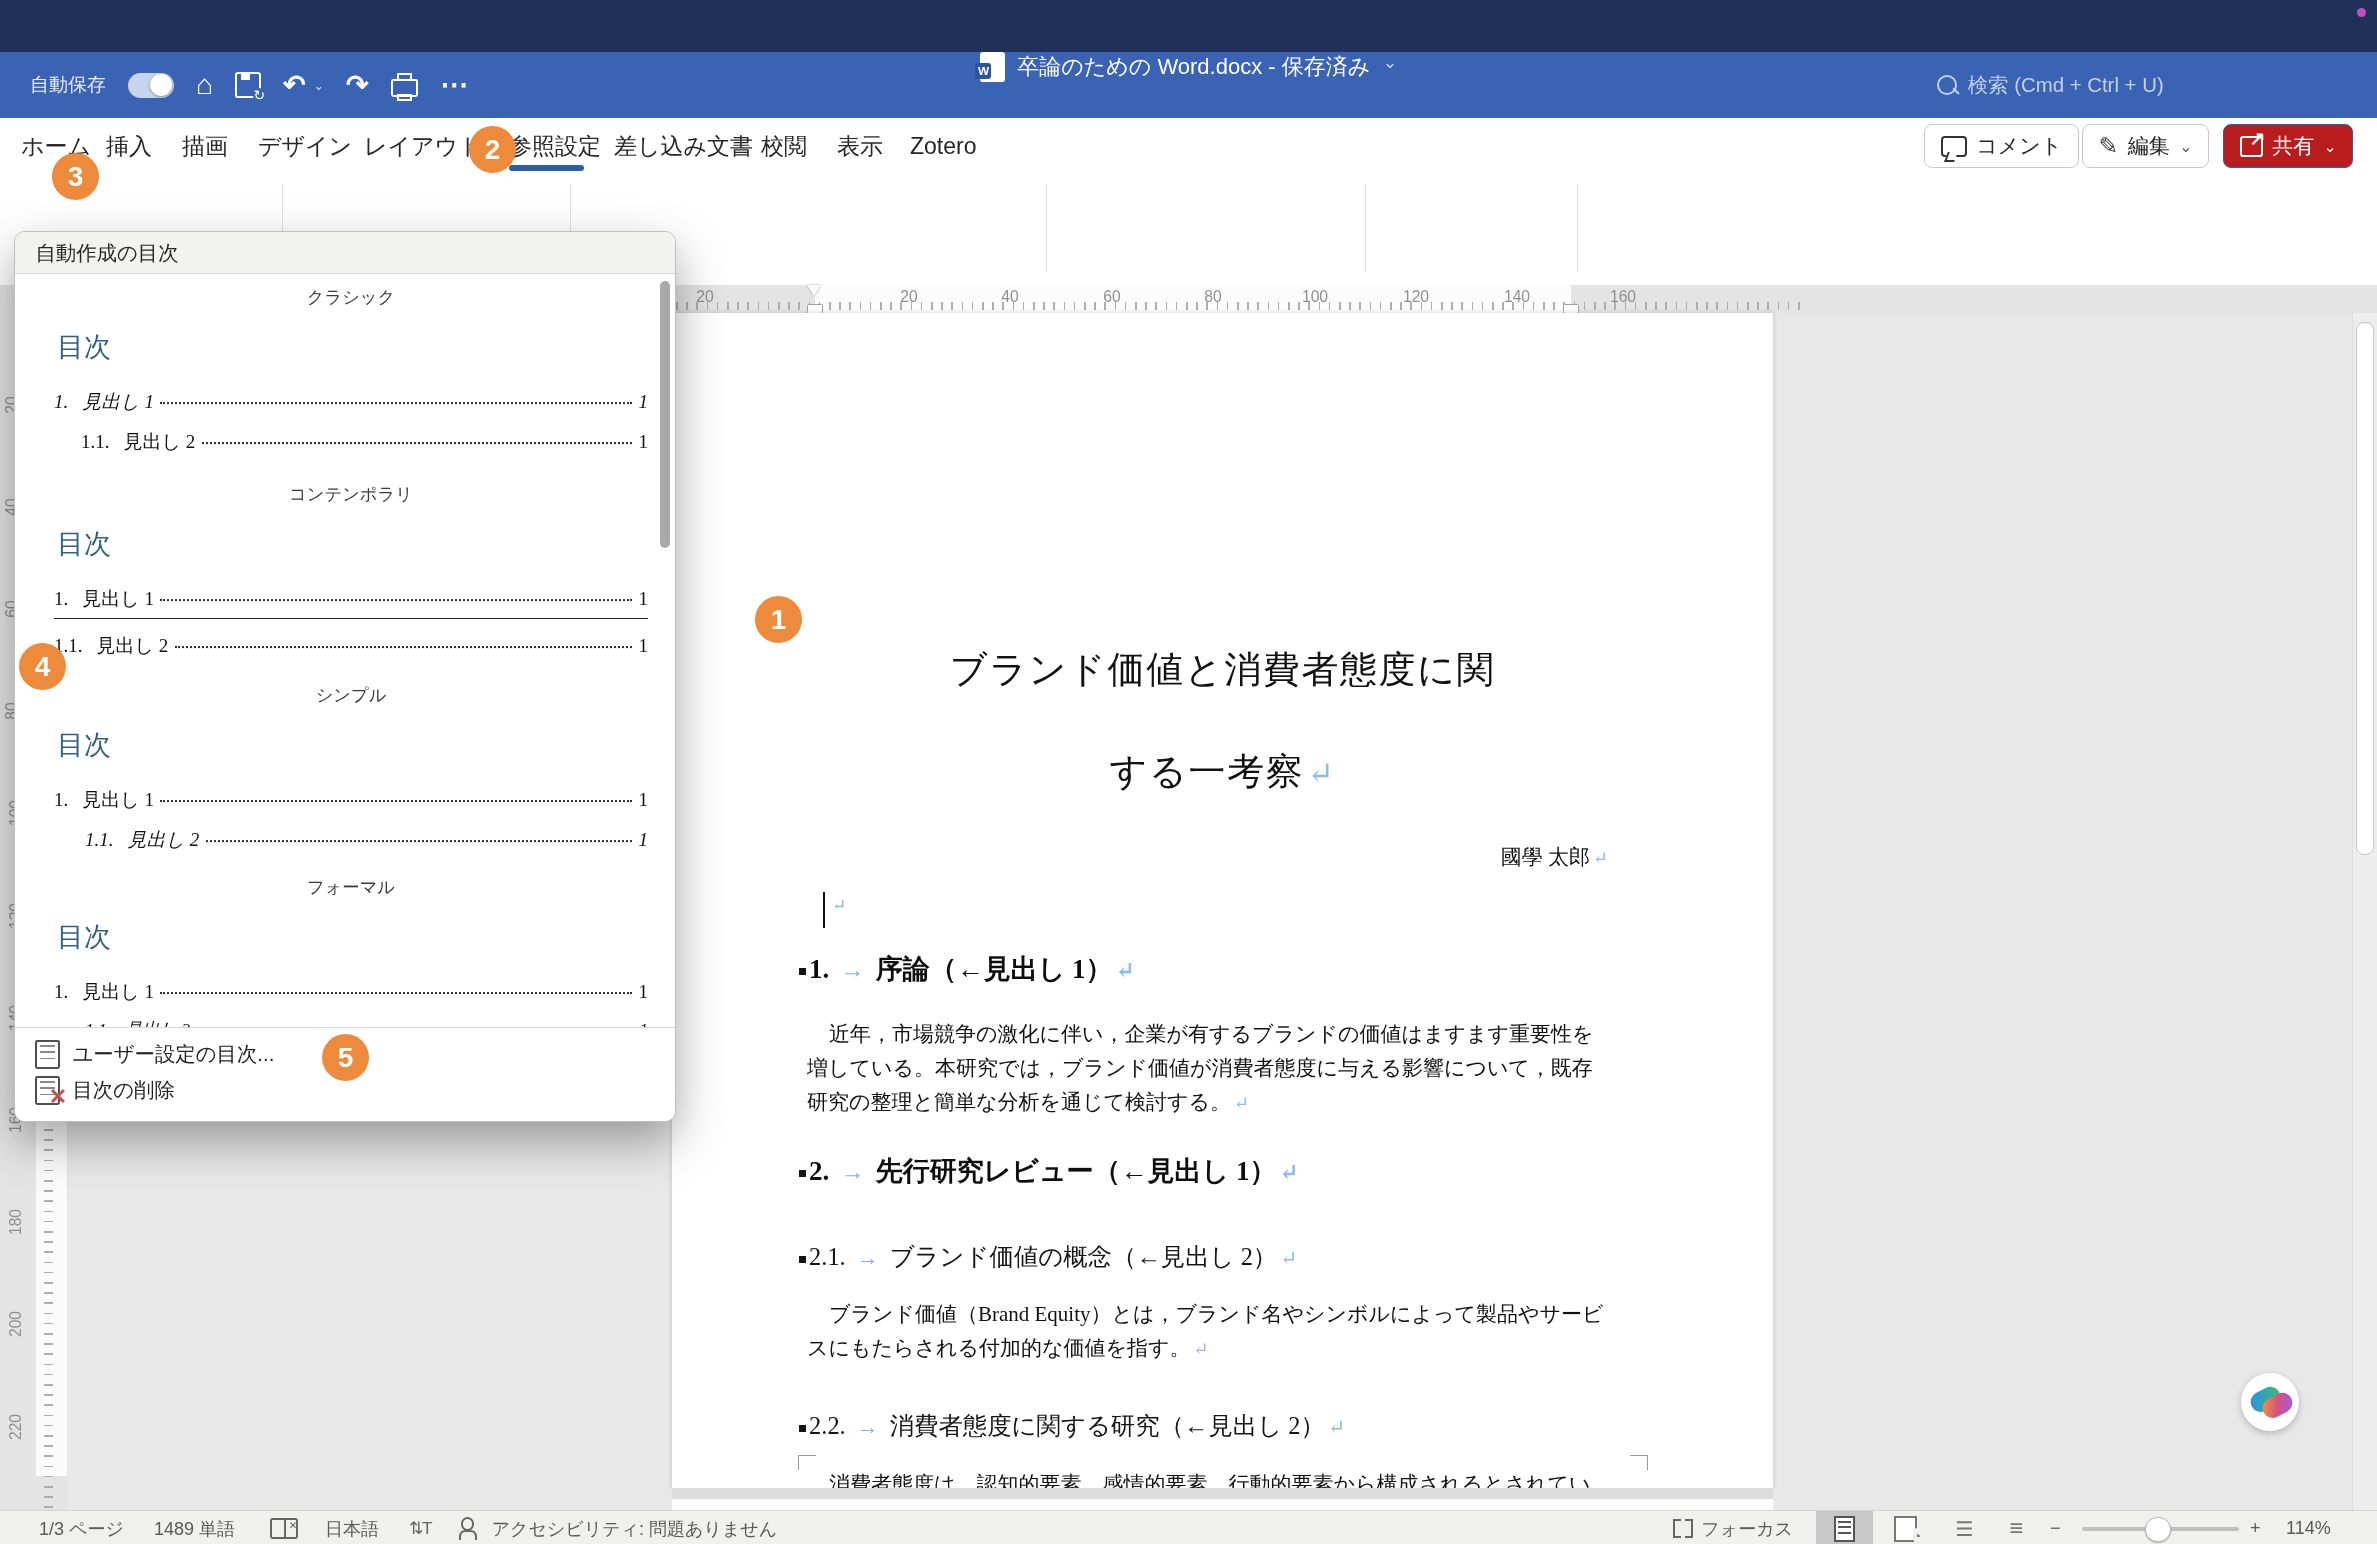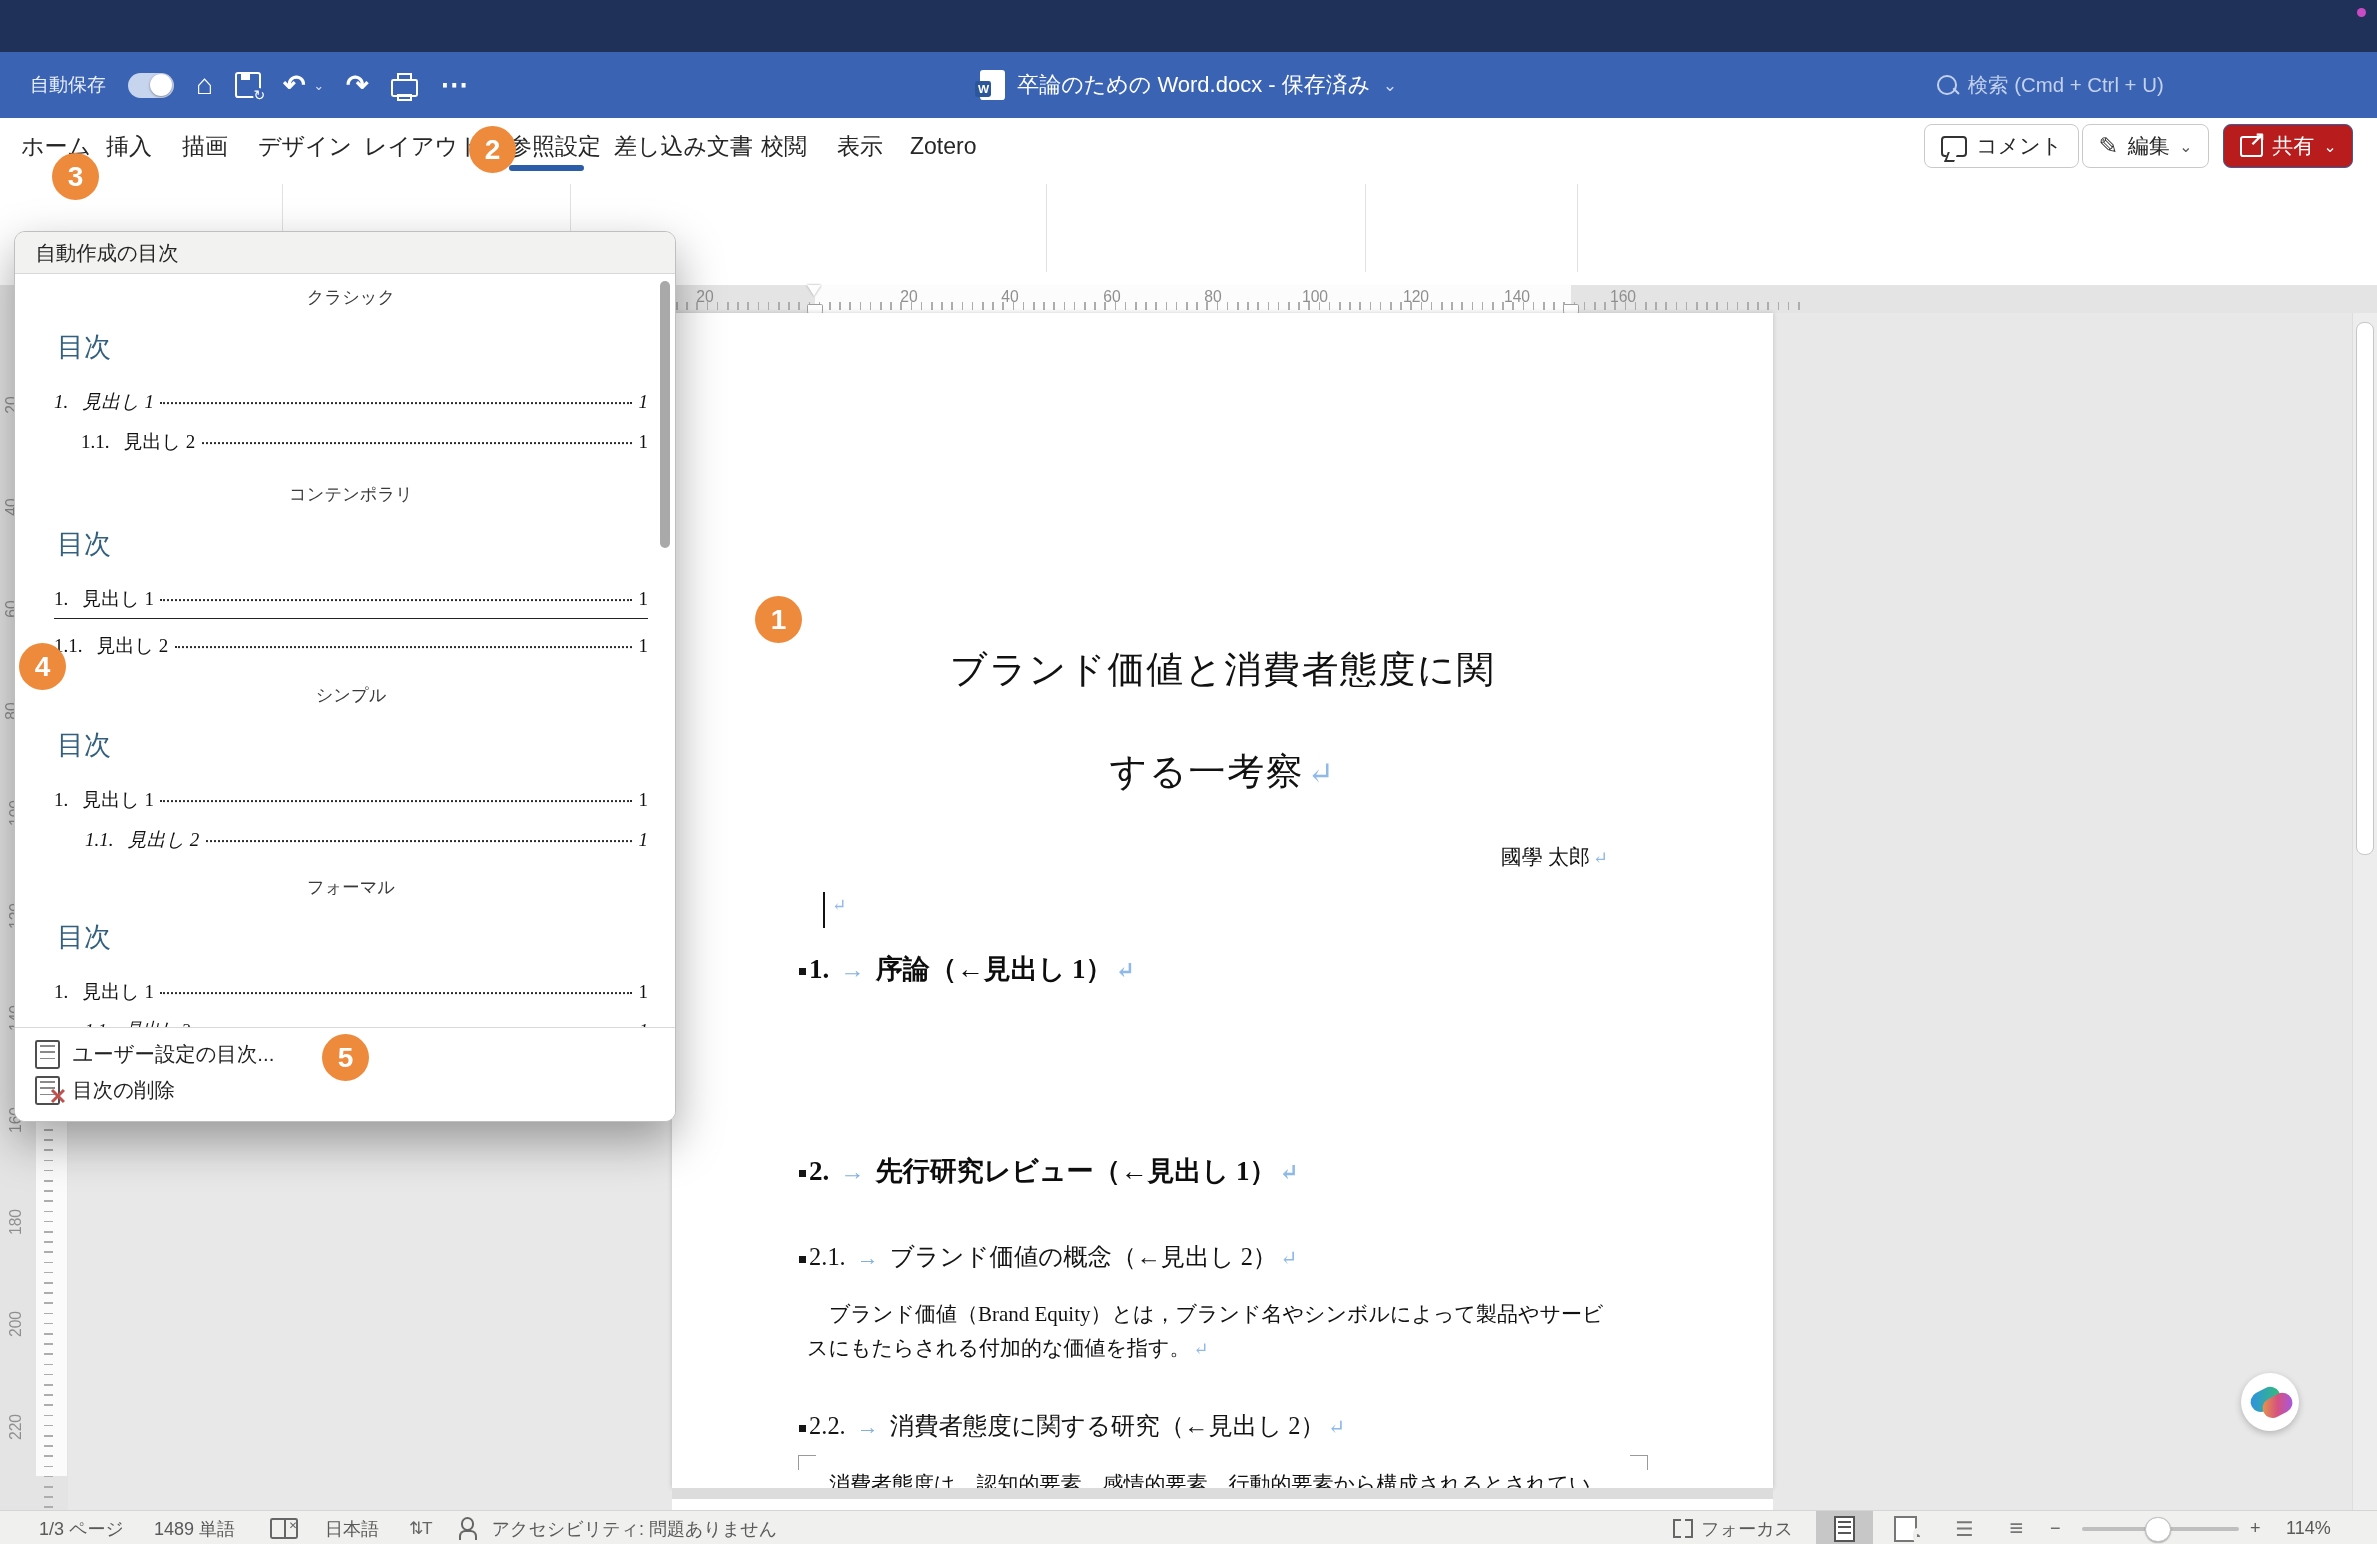--- a/index.html
+++ b/index.html
@@ -19,21 +19,21 @@
   .i-save{width:22px;height:22px;border:2.4px solid #fff;border-radius:3.1px;position:relative;}
   .i-save::before{content:"";position:absolute;left:3.9px;top:-0.8px;width:9.4px;height:7px;background:#fff;}
   .i-save::after{content:"↻";position:absolute;right:-6.3px;bottom:-6.3px;font-size:14px;background:#3A63B3;border-radius:50%;}
   .i-undo::after{content:"↶";font-size:27px;font-weight:bold;}
   .i-redo::after{content:"↷";font-size:27px;font-weight:bold;}
   .mini-chev{font-size:12.6px;color:#D6E0F5;margin-left:-14px;}
   .i-print{width:23.6px;height:14px;border:2.4px solid #fff;border-radius:2.4px;position:relative;margin-top:6.3px;}
   .i-print::before{content:"";position:absolute;left:3.9px;top:-7.9px;width:11px;height:5.5px;border:2.4px solid #fff;border-bottom:none;}
   .i-print::after{content:"";position:absolute;left:3.9px;bottom:-6.3px;width:11px;height:3.9px;border:2.4px solid #fff;}
   .i-more::after{content:"⋯";font-size:28px;font-weight:bold;}
-  .tb-center{position:absolute;left:0;right:0;top:0;height:66px;display:flex;align-items:center;justify-content:center;gap:12.6px;}
+  .tb-center{position:absolute;left:0;right:0;top:0;height:66px;display:flex;justify-content:center;gap:12.6px;}
   .i-word{width:25px;height:30px;background:#fff;border-radius:3.1px;position:relative;}
   .i-word::before{content:"";position:absolute;left:-4.7px;bottom:3.1px;width:15.7px;height:15.7px;background:#2B579A;border-radius:2.4px;}
   .i-word::after{content:"W";position:absolute;left:-1.6px;bottom:3.9px;color:#fff;font-size:11.8px;font-weight:bold;}
   .doctitle{font-size:22px;color:#FFFFFF;}
   .tb-center .chev{color:#CBD8F0;font-size:17.3px;}
   .tb-right{position:absolute;right:0;top:0;width:440px;height:66px;display:flex;align-items:center;gap:11px;padding-left:19px;}
   .i-search{width:15.7px;height:15.7px;border:2.4px solid #C3D1EC;border-radius:50%;position:relative;}
   .i-search::after{content:"";position:absolute;left:12.6px;top:12.6px;width:7.9px;height:2.4px;background:#C3D1EC;transform:rotate(45deg);}
   .searchtext{font-size:20.4px;color:#C3D1EC;}
 
@@ -399,20 +399,23 @@
         <span>國學 太郎</span><span class="pilcrow">↵</span>
       </div>
       <div class="caret"></div>
       <div class="emptymark serif">
         <span class="pilcrow">↵</span>
       </div>
 
       <div class="dh1 serif" style="top:638px">
         <span class="sqmark"></span><span>1.</span><span class="tabarrow">→</span><span>序論（←見出し 1）</span><span class="pilcrow">↵</span>
       </div>
+      <div class="para serif" style="top:704px">
+        <span>近年，市場競争の激化に伴い，企業が有するブランドの価値はますます重要性を増している。本研究では，ブランド価値が消費者態度に与える影響について，既存研究の整理と簡単な分析を通じて検討する。</span><span class="pilcrow">↵</span>
+      </div>
 
       <div class="dh1 serif" style="top:840px">
         <span class="sqmark"></span><span>2.</span><span class="tabarrow">→</span><span>先行研究レビュー（←見出し 1）</span><span class="pilcrow">↵</span>
       </div>
 
       <div class="dh2 serif" style="top:928px">
         <span class="sqmark"></span><span>2.1.</span><span class="tabarrow">→</span><span>ブランド価値の概念（←見出し 2）</span><span class="pilcrow">↵</span>
       </div>
       <div class="para serif" style="top:984px">
         <span>ブランド価値（Brand Equity）とは，ブランド名やシンボルによって製品やサービスにもたらされる付加的な価値を指す。</span><span class="pilcrow">↵</span>

